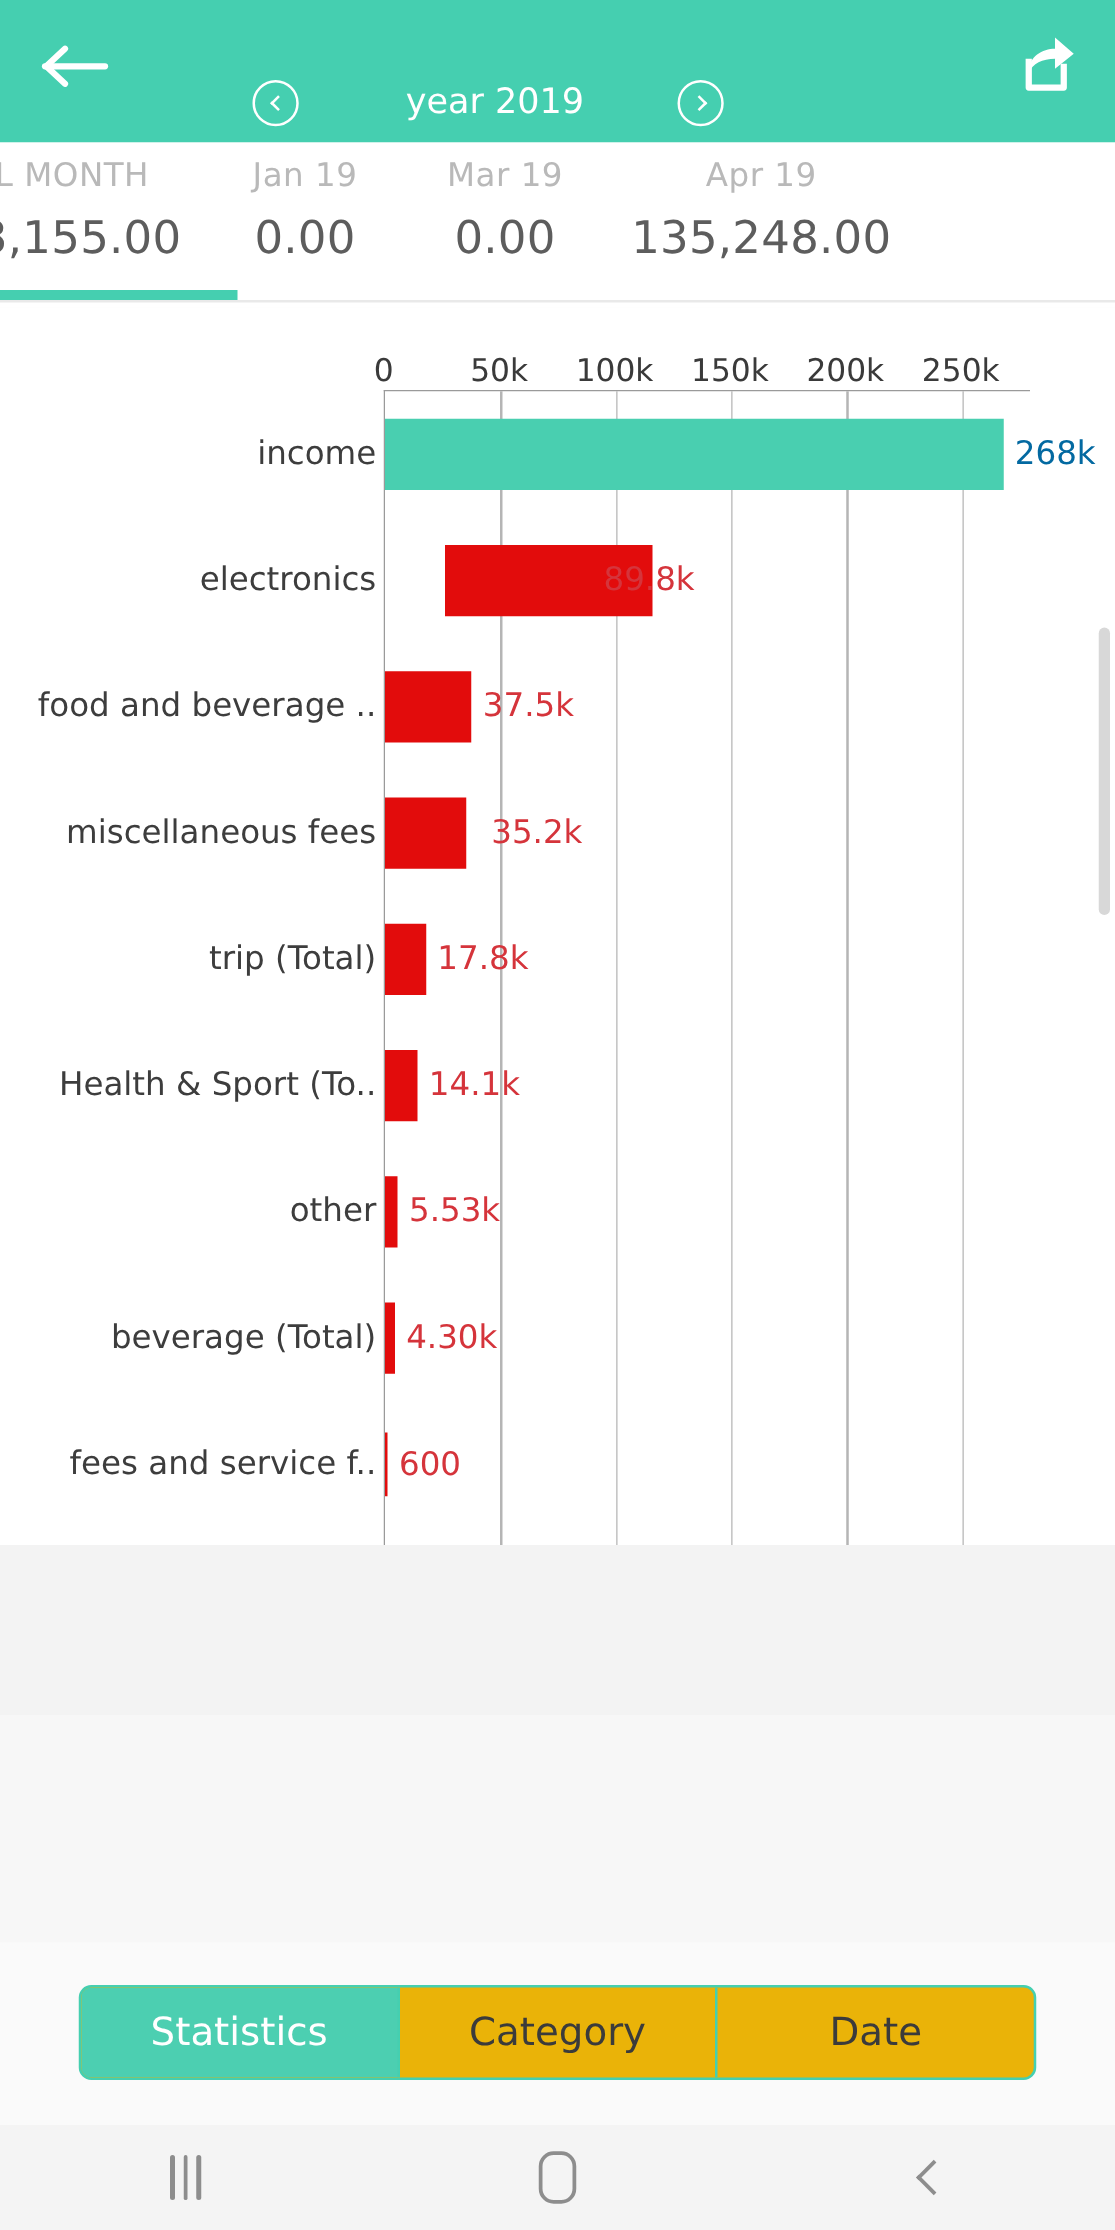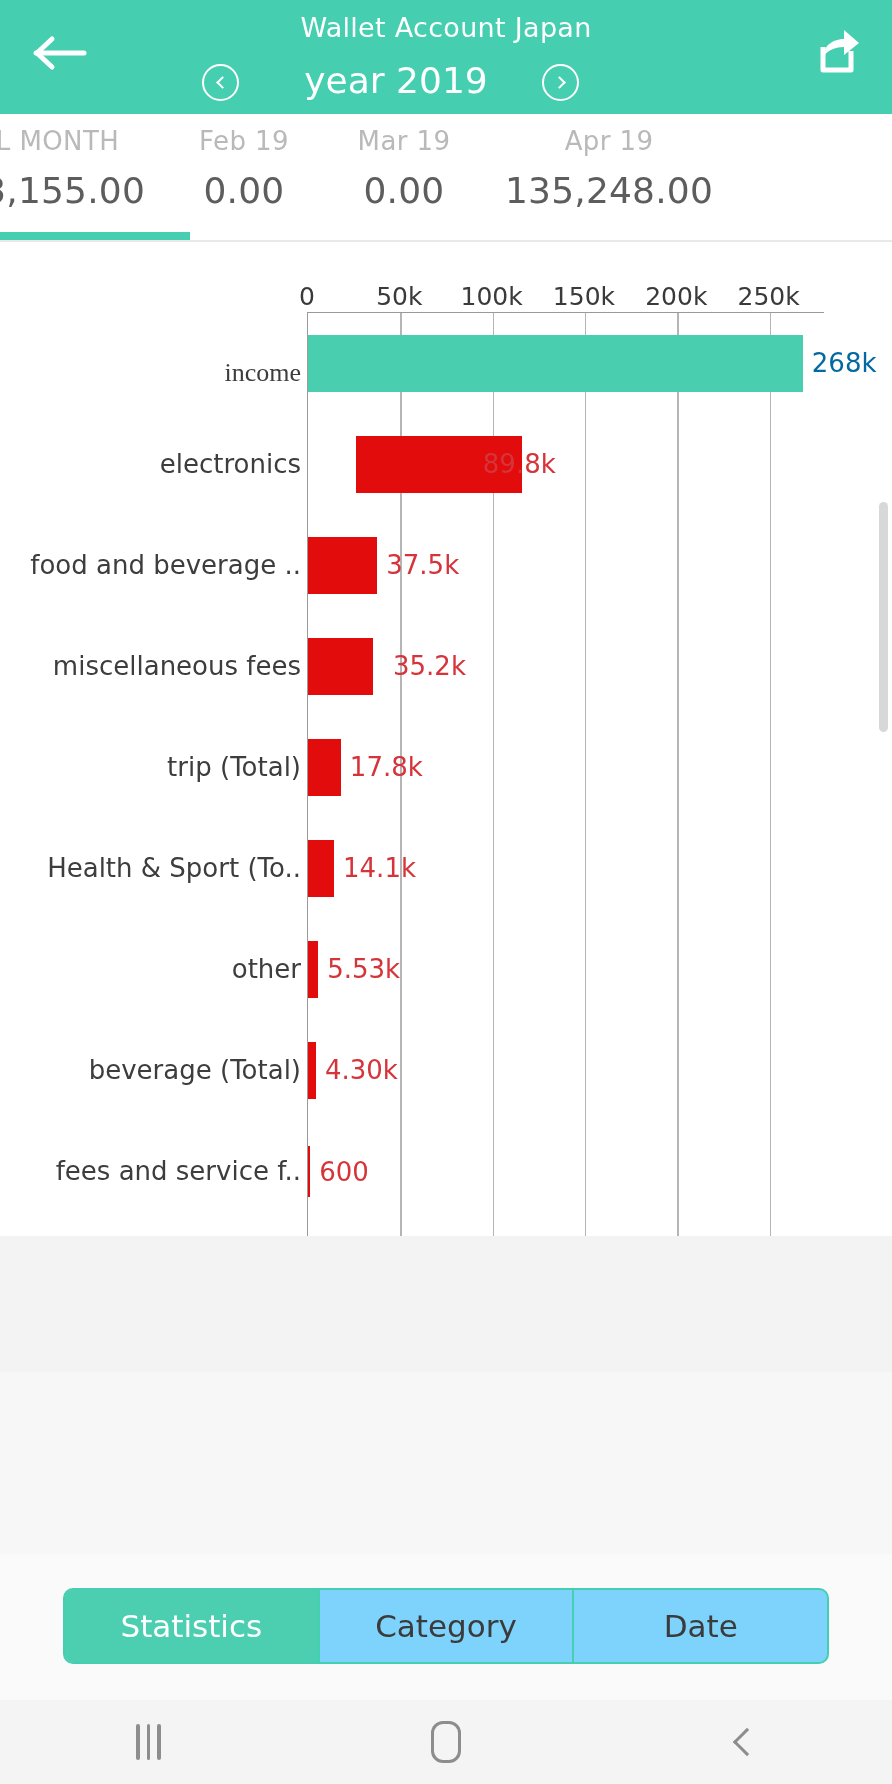--- a/index.html
+++ b/index.html
@@ -27,21 +27,21 @@
   }
   .acct-title {
     position:absolute; left:0; top:12px; width:892px; text-align:center;
     color:#ffffff; font-size:27px; font-weight:400; letter-spacing:.3px;
   }
   .year-row {
     position:absolute; left:0; top:56px; width:892px; height:50px;
   }
   .year-label {
     position:absolute; left:0; top:0; width:792px; text-align:center;
-    color:#ffffff; font-size:36px; line-height:50px;
+    color:#ffffff; font-size:28px; line-height:50px;
   }
   .circ-nav {
     position:absolute; top:8px; width:37px; height:37px;
     border:2px solid #ffffff; border-radius:50%;
     display:flex; align-items:center; justify-content:center;
   }
   .circ-prev { left:202px; }
   .circ-next { left:542px; }
   .chev {
     width:9px; height:9px; border-top:2.4px solid #fff; border-right:2.4px solid #fff;
@@ -139,21 +139,21 @@
   }
   .gap-white {
     position:absolute; left:0; top:1372px; width:892px; height:182px;
     background:#f7f7f7;
   }
 
   
   .seg-wrap {
     position:absolute; left:63px; top:1588px; width:766px; height:76px;
     border:2px solid #45cfb0; border-radius:10px; overflow:hidden;
-    display:flex; background:#7dd3fc;
+    display:flex; background:#eab308;
   }
   .seg {
     flex:1; display:flex; align-items:center; justify-content:center;
     font-size:31px; color:#3b3b3b; border-right:2px solid #45cfb0;
   }
   .seg:last-child { border-right:none; }
   .seg.active { background:#4ccfb1; color:#ffffff; }
 
   .bottom-fill {
     position:absolute; left:0; top:1554px; width:892px; height:146px;
@@ -187,21 +187,20 @@
 <div class="screen">
 
   <div class="header">
     <div class="back-btn">
       <svg width="56" height="38" viewBox="0 0 56 38">
         <path d="M4 19 H52" stroke="#ffffff" stroke-width="5" stroke-linecap="round" fill="none"></path>
         <path d="M20 5 L5 19 L20 33" stroke="#ffffff" stroke-width="5" stroke-linecap="round" stroke-linejoin="round" fill="none"></path>
       </svg>
     </div>
 
-    <div class="acct-title">Wallet Account Japan</div>
 
     <div class="share-btn">
       <svg width="52" height="52" viewBox="0 0 52 52">
         <path d="M13 22 L13 45 L41 45 L41 26" stroke="#ffffff" stroke-width="5" fill="none" stroke-linejoin="round"></path>
         <path d="M13 33 C13 20 24 14 34 14 L34 5 L49 18 L34 30 L34 22 C24 22 16 26 13 33 Z" fill="#ffffff"></path>
       </svg>
     </div>
 
     <div class="year-row">
       <div class="circ-nav circ-prev">
@@ -214,21 +213,21 @@
     </div>
   </div>
 
   <div class="month-strip">
     <div class="month-track" id="month-track">
         <div class="month-cell" style="width: 246px;">
           <div class="m-name">ALL MONTH</div>
           <div class="m-amt">163,155.00</div>
         </div>
         <div class="month-cell" style="width: 160px;">
-          <div class="m-name">Feb 19</div>
+          <div class="m-name">Jan 19</div>
           <div class="m-amt">0.00</div>
         </div>
         <div class="month-cell" style="width: 160px;">
           <div class="m-name">Mar 19</div>
           <div class="m-amt">0.00</div>
         </div>
         <div class="month-cell" style="width: 250px;">
           <div class="m-name">Apr 19</div>
           <div class="m-amt">135,248.00</div>
         </div>
@@ -292,21 +291,21 @@
               <div class="bar expense" style="width: 2.2px;"></div>
               <span class="bval expense" style="left: 2.2px;">600</span>
             </div>
             <div class="brow" style="top: 944.35px; height: 30.3px;">
               <div class="bar expense" style="width: 2.2px;"></div>
               <span class="bval expense" style="left: 2.2px;">200</span>
             </div>
           </div>
       </div>
       <div id="catlabels">
-          <div class="cat-label" style="top: 114px; font-family: Liberation Serif, serif;">income</div>
+          <div class="cat-label" style="top: 104px;">income</div>
           <div class="cat-label" style="top: 204.5px;">electronics</div>
           <div class="cat-label" style="top: 305.5px;">food and beverage ..</div>
           <div class="cat-label" style="top: 406.5px;">miscellaneous fees</div>
           <div class="cat-label" style="top: 507.5px;">trip (Total)</div>
           <div class="cat-label" style="top: 608.5px;">Health &amp; Sport (To..</div>
           <div class="cat-label" style="top: 709.5px;">other</div>
           <div class="cat-label" style="top: 810.5px;">beverage (Total)</div>
           <div class="cat-label" style="top: 911.5px;">fees and service f..</div>
           <div class="cat-label" style="top: 1012.5px;">giving and donatin..</div>
         </div>

